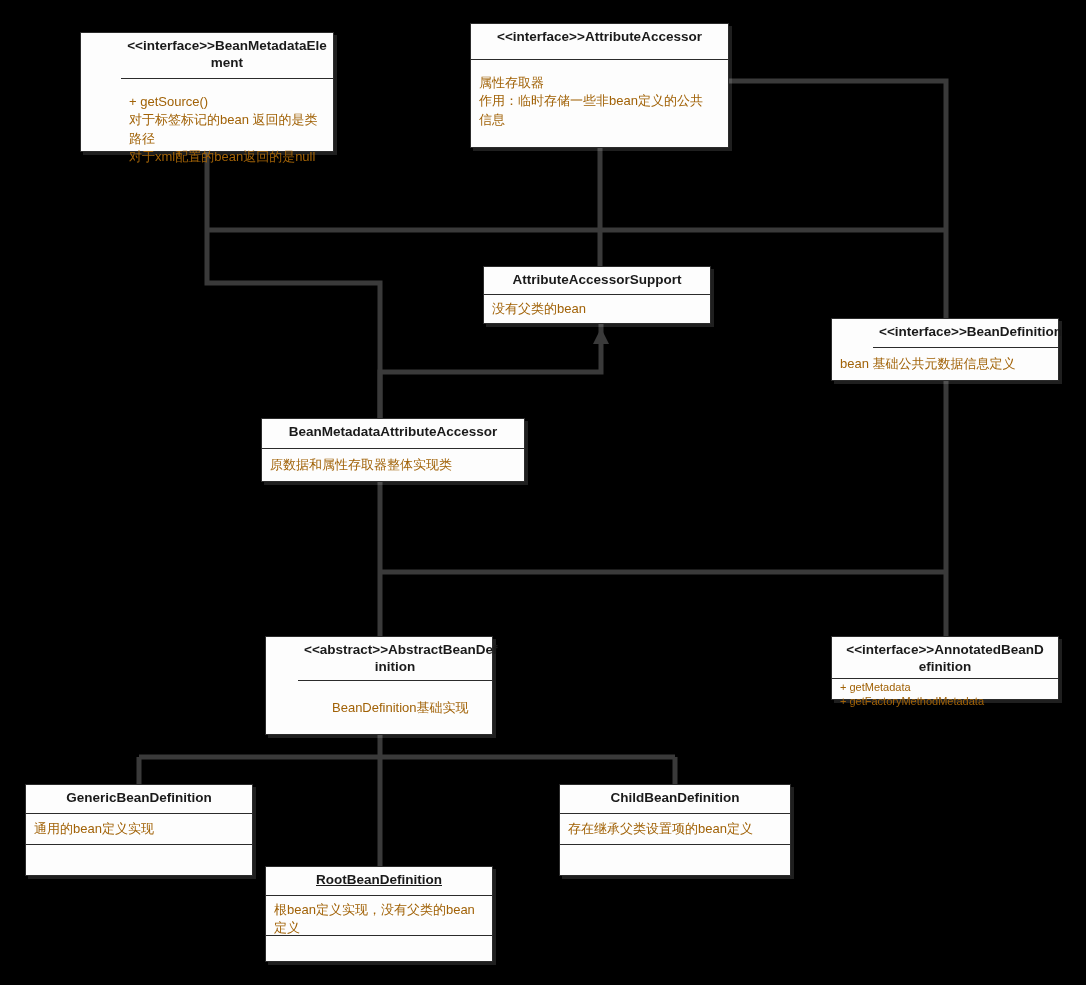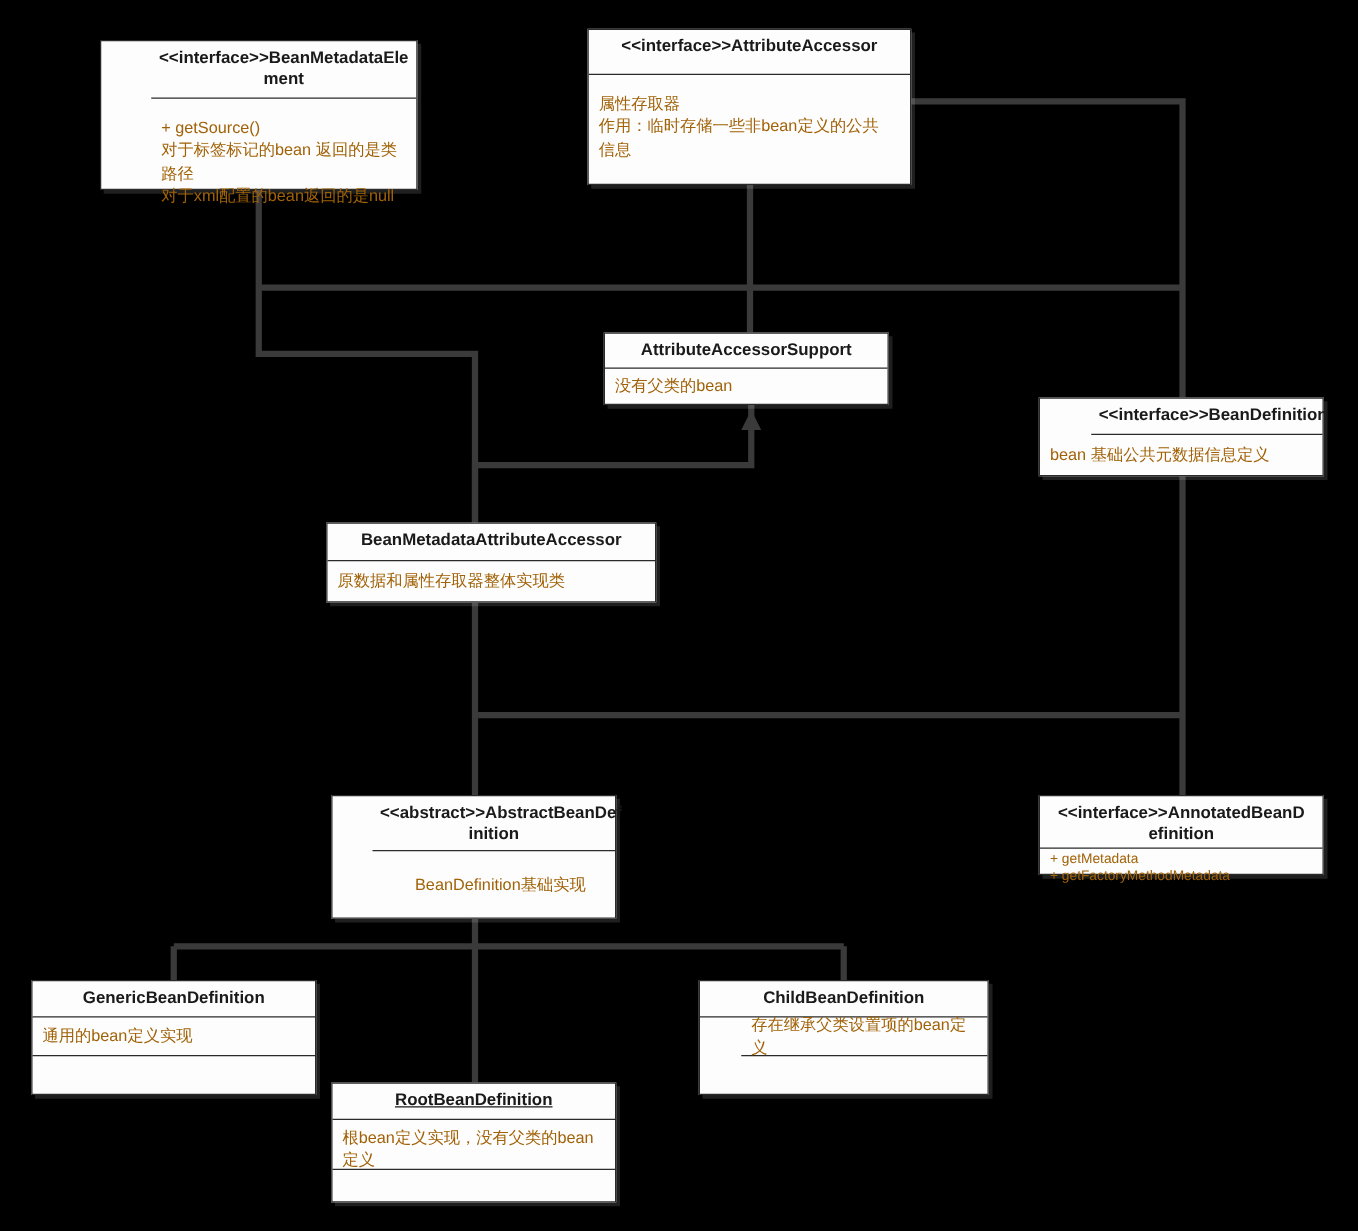--- a/index.html
+++ b/index.html
@@ -139,21 +139,21 @@
   </div>
 
   <div class="uml-box" style="left:25px; top:784px; width:228px; height:92px;">
     <div class="uml-title" style="height:29px;">GenericBeanDefinition</div>
     <div class="uml-body vcenter" style="height:31px;">通用的bean定义实现</div>
     <div class="uml-foot" style="height:31px;"></div>
   </div>
 
   <div class="uml-box" style="left:559px; top:784px; width:232px; height:92px;">
     <div class="uml-title" style="height:29px;">ChildBeanDefinition</div>
-    <div class="uml-body vcenter" style="height:31px;margin-left:33px;">存在继承父类设置项的bean定义</div>
+    <div class="uml-body vcenter" style="height:31px;">存在继承父类设置项的bean定义</div>
     <div class="uml-foot" style="height:31px;"></div>
   </div>
 
   <div class="uml-box" style="left:265px; top:866px; width:228px; height:96px;">
     <div class="uml-title" style="height:29px;text-decoration:underline;">RootBeanDefinition</div>
     <div class="uml-body" style="height:40px;">根bean定义实现，没有父类的bean
 定义</div>
     <div class="uml-foot" style="height:26px;"></div>
   </div>
 

